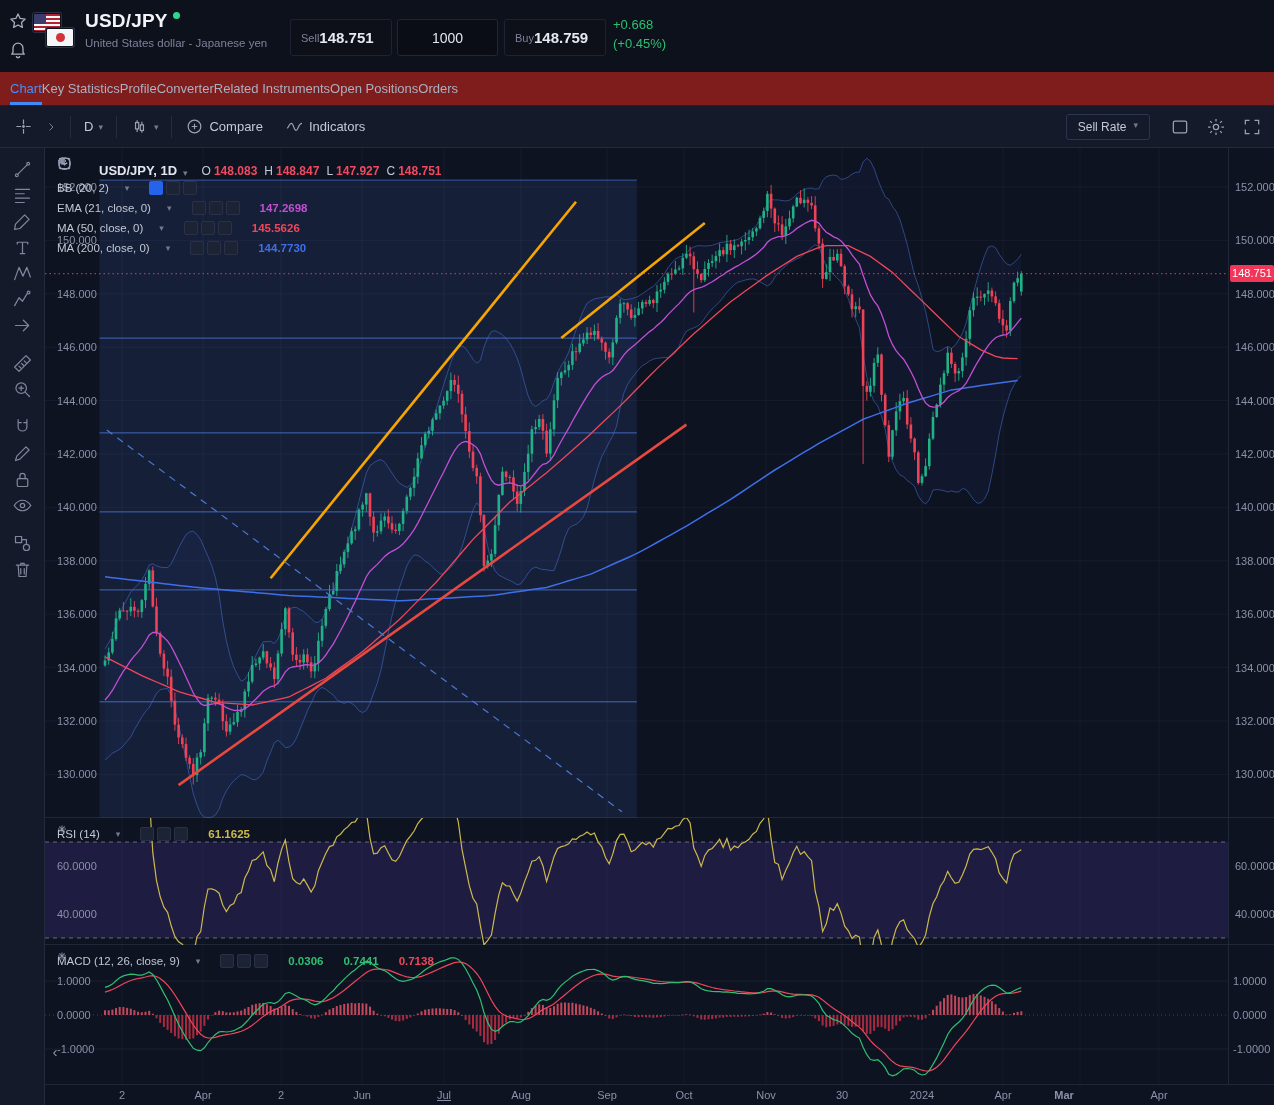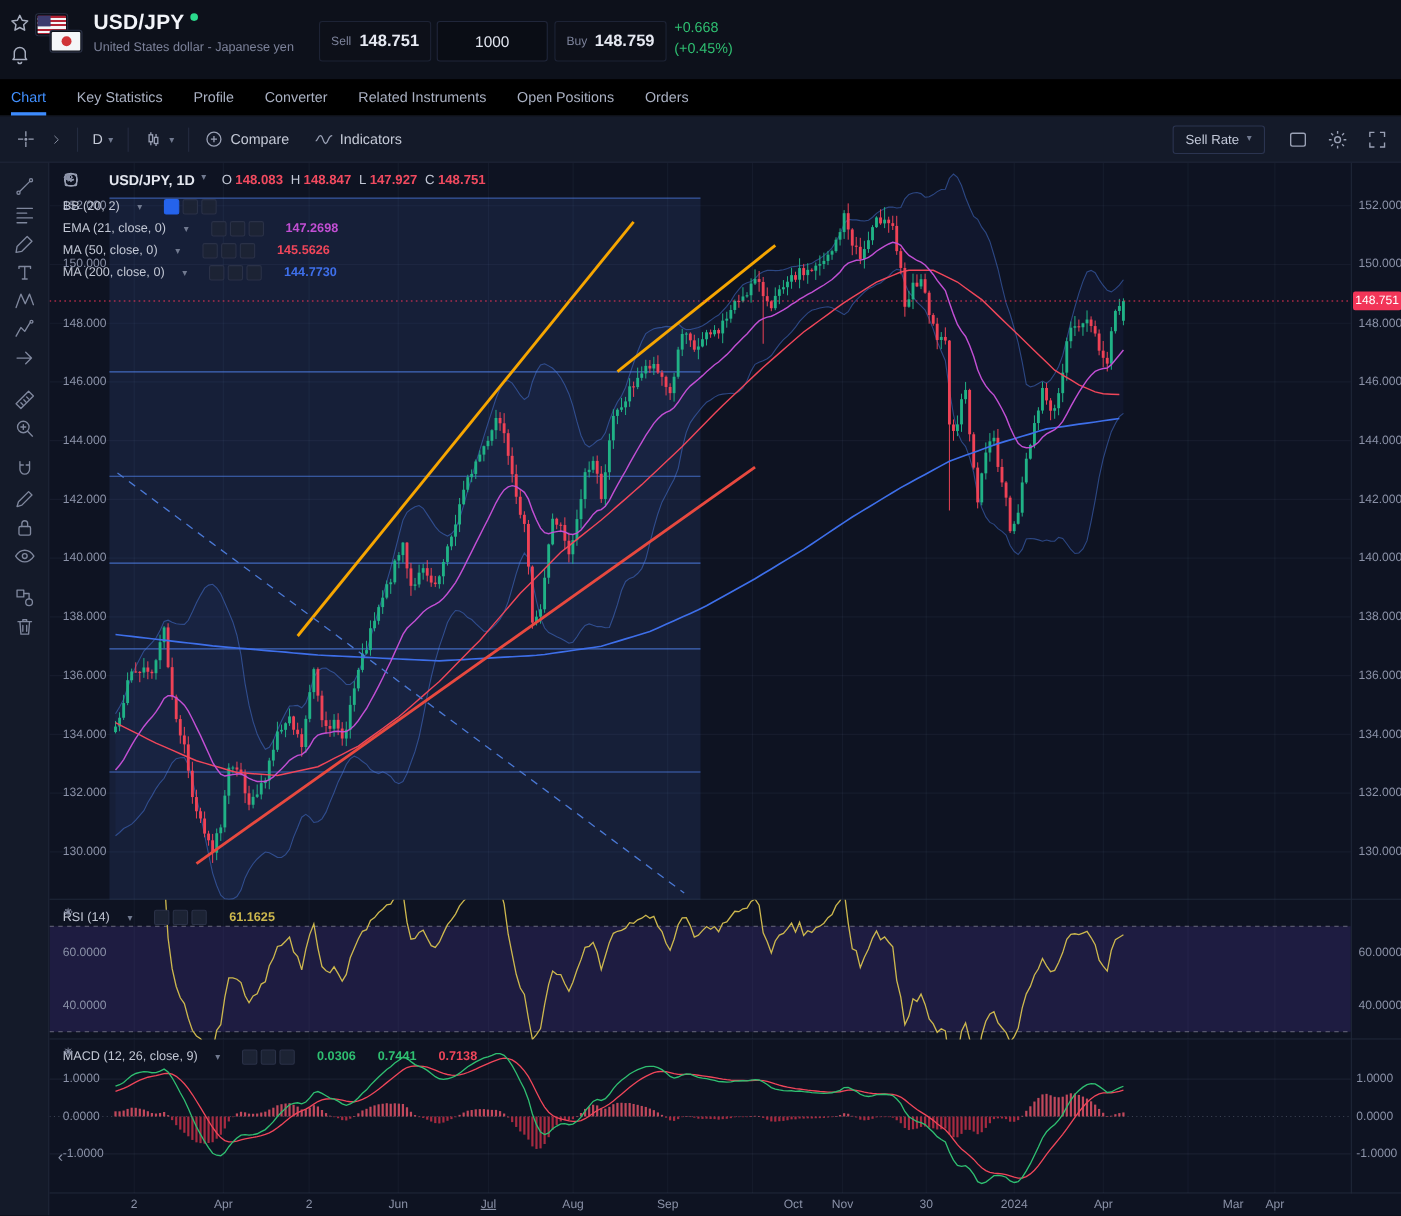--- a/index.html
+++ b/index.html
@@ -14,28 +14,28 @@
 .flag{position:absolute;width:28px;height:19px;border-radius:2px;overflow:hidden;border:1px solid #0d111b;box-shadow:0 0 0 1px #2a3145}
 .flag-us{left:33px;top:13px;background:repeating-linear-gradient(#b22234 0 2px,#f5f6f8 2px 4px)}
 .flag-us::after{content:"";position:absolute;left:0;top:0;width:12px;height:10px;background:#3c3b6e}
 .flag-jp{left:46px;top:28px;background:#f4f6f8}
 .flag-jp::after{content:"";position:absolute;left:50%;top:50%;width:9px;height:9px;margin:-4.5px 0 0 -4.5px;border-radius:50%;background:#d03438}
 .title-block{position:absolute;left:85px;top:10px}
 .symbol-row{display:flex;align-items:flex-start;gap:5px}
 .symbol-row h1{font-size:19px;font-weight:700;color:#f2f4f9;letter-spacing:.2px}
 .open-dot{width:7px;height:7px;border-radius:50%;background:#2bd98c;margin-top:2px}
 .subtitle{font-size:11.5px;color:#7c829a;margin-top:5px}
-.trade-btn{position:absolute;top:19px;height:37px;width:102px;background:#0d1019;border:1px solid #1d2335;border-radius:3px;display:flex;align-items:center;justify-content:space-between;padding:0 10px;cursor:pointer}
+.trade-btn{position:absolute;top:19px;height:37px;width:102px;background:#0d1019;border:1px solid #1d2335;border-radius:3px;display:flex;align-items:center;padding:0 10px;cursor:pointer}
 #sell-btn{left:290px}#buy-btn{left:504px}
 .tlabel{font-size:11px;color:#7c829a}
 .tprice{font-size:15px;font-weight:600;color:#e6e9f2}
 .qty{position:absolute;left:397px;top:19px;width:101px;height:37px;background:#0a0d15;border:1px solid #20263a;border-radius:3px;color:#e2e6f0;text-align:center;font-size:14px;font-family:"Liberation Sans",sans-serif}
 .change{position:absolute;left:613px;top:15px;font-size:13px;color:#2fbf71;line-height:19px}
 
-.tabs{position:absolute;top:72px;left:0;width:100%;height:34px;background:#000000;border-bottom:1px solid #1d2230;display:flex;gap:28px;padding-left:10px}
+.tabs{position:absolute;top:72px;left:0;width:100%;height:34px;background:#7f1d1d;border-bottom:1px solid #1d2230;display:flex;padding-left:10px}
 .tab{display:flex;align-items:center;position:relative;font-size:13px;color:#a9b0c2;cursor:pointer;white-space:nowrap}
 .tab.active{color:#4190ff}
 .tab.active::after{content:"";position:absolute;left:0;right:0;bottom:0;height:3px;background:#3d8bfd}
 
 .toolbar{position:absolute;top:106px;left:0;width:100%;height:42px;background:#141a29;border-bottom:1px solid #232a3d;display:flex;align-items:center;justify-content:space-between;padding:0 12px 0 8px}
 .tb-group{display:flex;align-items:center}
 .tb-item{display:flex;align-items:center;gap:5px;color:#c4c9d6;font-size:13px;cursor:pointer;padding:4px 6px;border-radius:3px}
 .tb-item svg{width:19px;height:19px;color:#9aa1b5}
 .tsep{width:1px;height:22px;background:#242c40;margin:0 7px}
 .caret{font-size:9px;color:#717a90}
@@ -56,21 +56,21 @@
 .pane svg{position:absolute;left:0;top:0}
 .axis-left{position:absolute;left:12px;top:0;width:70px;height:100%;z-index:3;pointer-events:none}
 .ax-lbl{position:absolute;left:0;font-size:11px;color:#8b92a8;white-space:nowrap}
 .right-scale{position:absolute;right:0;top:0;width:46px;height:937px;border-left:1px solid #1f2738;z-index:4}
 .price-tag{position:absolute;left:1px;width:44px;height:17px;background:#f23558;color:#fff;font-size:11px;line-height:17px;text-align:center;border-radius:2px;z-index:5}
 .time-axis{position:absolute;top:937px;left:0;width:1229px;height:20px;font-size:11px;color:#8b92a8}
 .t-lbl{position:absolute;top:4px;width:32px;text-align:center}
 .pane-arrow{position:absolute;left:2px;top:896px;width:16px;height:16px;color:#8b92a8;font-size:15px;line-height:16px;text-align:center;cursor:pointer;z-index:5}
 
 .legend{position:absolute;left:12px;top:8px;z-index:6}
-.lg-title-row{display:flex;align-items:flex-start;gap:6px;height:22px}
+.lg-title-row{display:flex;align-items:flex-end;gap:6px;height:22px}
 .lg-micon{width:15px;height:15px;color:#9aa1b5;cursor:pointer}
 .lg-micon svg{width:15px;height:15px}
 .lg-title{font-size:13px;font-weight:600;color:#e3e6ee;cursor:pointer}
 .ohlc{display:flex;gap:7px;margin-left:8px;font-size:12px}
 .ohlc .k{color:#c3c8d6}
 .ohlc .v{color:#f14a5f;font-weight:700;margin-left:-4px}
 .lg-row{display:flex;align-items:center;gap:16px;height:20px;font-size:11.5px;color:#c2c7d4}
 .lg-val{font-size:11.5px;font-weight:700;margin-left:4px}
 .ind-controls{display:inline-flex;gap:3px;margin-left:4px}
 .ibox{width:14px;height:14px;background:#1c2334;border:1px solid #2a3147;border-radius:2px;color:#8b92a8;display:inline-flex;align-items:center;justify-content:center;cursor:pointer}
@@ -1026,26 +1026,26 @@
     </div>
 
     <div class="time-axis" id="time-axis">
         <span class="t-lbl" style="left: 61px;">2</span>
         <span class="t-lbl" style="left: 142px;">Apr</span>
         <span class="t-lbl" style="left: 220px;">2</span>
         <span class="t-lbl" style="left: 301px;">Jun</span>
         <span class="t-lbl" style="left: 383px; text-decoration: underline;">Jul</span>
         <span class="t-lbl" style="left: 460px;">Aug</span>
         <span class="t-lbl" style="left: 546px;">Sep</span>
-        <span class="t-lbl" style="left: 623px; margin-left: 37px;">Oct</span>
+        <span class="t-lbl" style="left: 623px;">Oct</span>
         <span class="t-lbl" style="left: 705px;">Nov</span>
         <span class="t-lbl" style="left: 781px;">30</span>
         <span class="t-lbl" style="left: 861px;">2024</span>
         <span class="t-lbl" style="left: 942px;">Apr</span>
-        <span class="t-lbl" style="left: 1060px;">Mar</span>
+        <span class="t-lbl" style="left: 1003px; font-weight: bold;">Mar</span>
         <span class="t-lbl" style="left: 1098px;">Apr</span>
       </div>
 
     <div class="right-scale" id="right-scale">
       <div class="price-tag" id="price-tag" style="top: 117.2px;">148.751</div>
     <div class="ax-lbl" style="top: 33px; left: 6px;">152.000</div>
         <div class="ax-lbl" style="top: 86.4px; left: 6px;">150.000</div>
         <div class="ax-lbl" style="top: 139.8px; left: 6px;">148.000</div>
         <div class="ax-lbl" style="top: 193.2px; left: 6px;">146.000</div>
         <div class="ax-lbl" style="top: 246.6px; left: 6px;">144.000</div>

